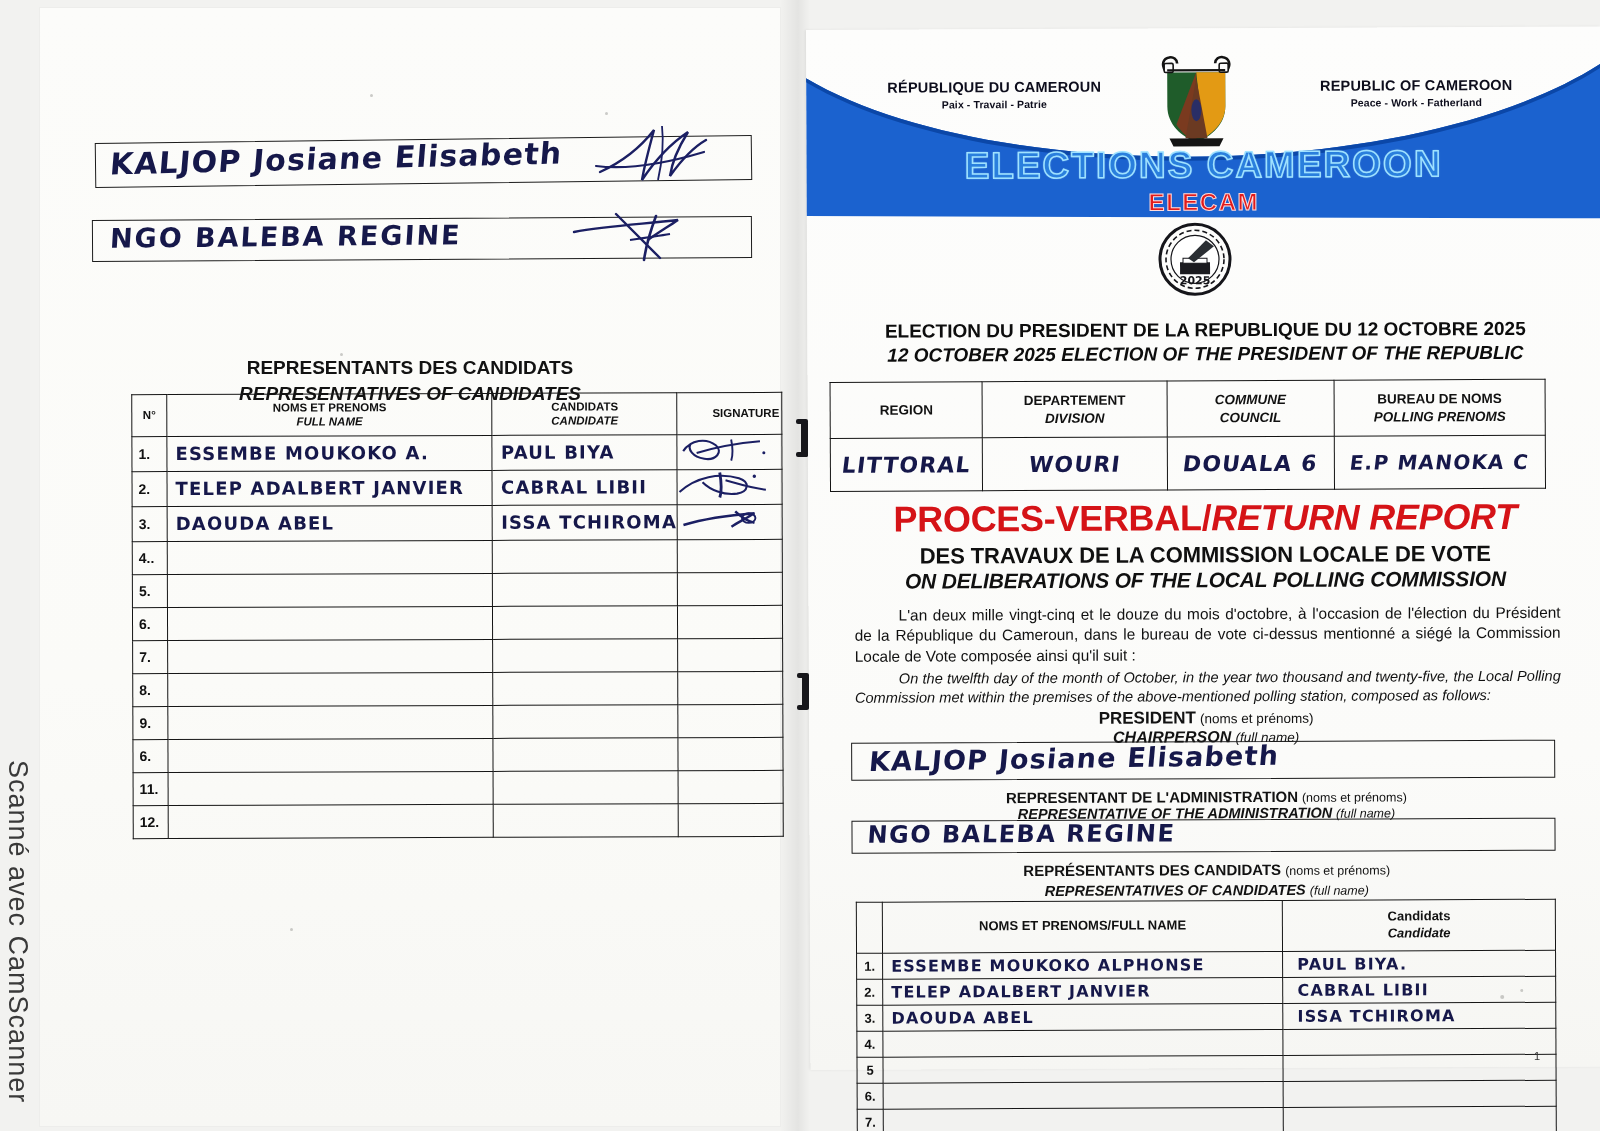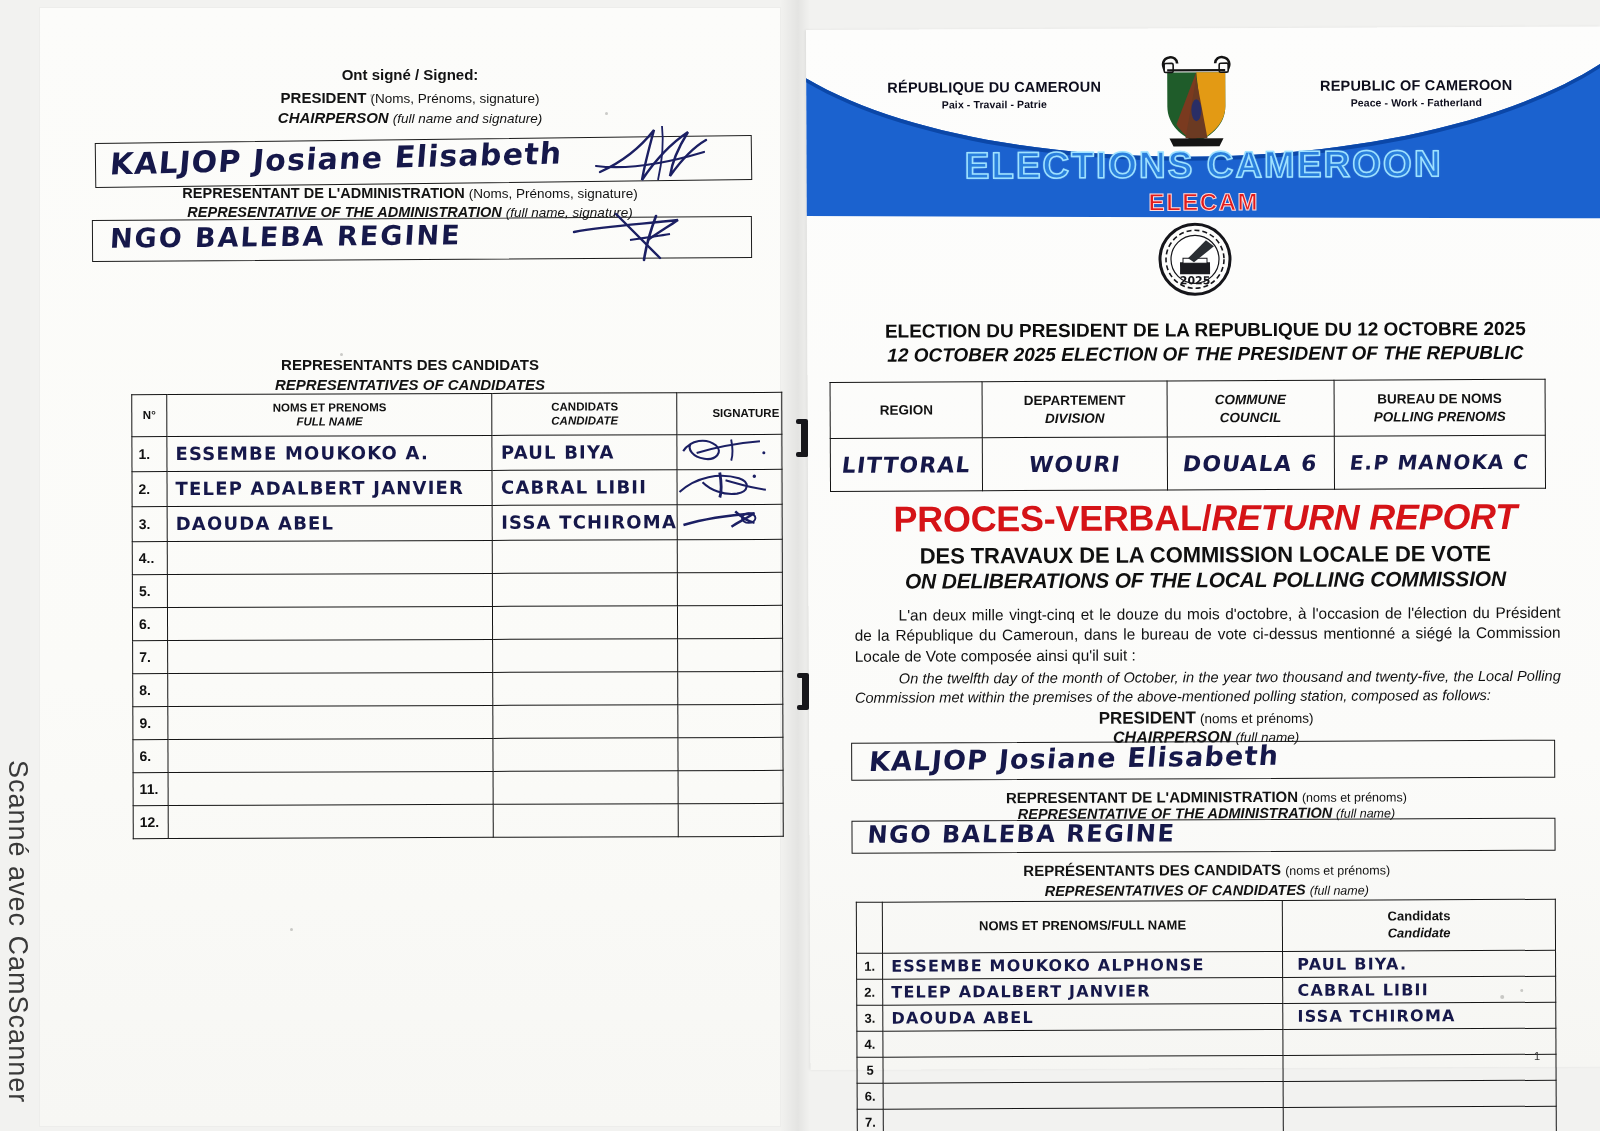--- a/index.html
+++ b/index.html
@@ -40,21 +40,21 @@
   #l-chair-box{left:55px;top:131px;width:655px;height:43px;
       transform:rotate(-0.7deg);}
   #l-admin-box{left:52px;top:210px;width:658px;height:40px;
       transform:rotate(-0.35deg);}
 
   #l-chair-hw{position:absolute;left:70px;top:133px;font-size:30px;transform:rotate(-1.4deg) skewX(-6deg);}
   #l-admin-hw{position:absolute;left:70px;top:213px;font-size:27px;letter-spacing:2px;transform:rotate(-0.6deg) skewX(-4deg);}
 
   #l-adm-hdr{position:absolute;left:0;top:176px;width:740px;font-size:14.5px;}
 
-  #l-reps-title{position:absolute;left:0;top:347px;width:740px;font-size:15px;line-height:1.35;}
+  #l-reps-title{position:absolute;left:0;top:347px;width:740px;font-size:19px;line-height:1.35;}
 
   
   #l-table{position:absolute;left:92px;top:385px;width:651px;border-collapse:collapse;
      transform:rotate(-0.2deg);}
   #l-table td,#l-table th{border:1.3px solid #151515;padding:0;color:#111;}
   #l-table th{font-size:11.5px;line-height:1.25;padding:6px 2px;font-weight:bold;}
   #l-table .cN{width:36px;}
   #l-table .cName{width:340px;}
   #l-table .cCand{width:170px;}
   #l-table .cSig{width:105px;text-align:right;}
@@ -154,53 +154,30 @@
   #clip2c{left:797px;top:705px;width:12px;height:5px;}
 
   
   .speck{position:absolute;background:#9a9a96;border-radius:50%;opacity:.5;}
 </style>
 </head>
 <body>
 
 <div class="sheet" id="left-sheet">
 
-  <div id="l-signed" class="ctr lbl">
-    <div class="l1">
-      <span class="b">Ont signé / Signed:</span>
-    </div>
-    <div style="margin-top:6px">
-      <span class="b">PRESIDENT</span>
-      <span class="small">(Noms, Prénoms, signature)</span>
-    </div>
-    <div style="margin-top:3px">
-      <span class="b i">CHAIRPERSON</span>
-      <span class="small i">(full name and signature)</span>
-    </div>
-  </div>
 
   <div class="box" id="l-chair-box"></div>
   <div class="hw" id="l-chair-hw">KALJOP Josiane Elisabeth</div>
 
   <svg id="l-chair-sig" style="position:absolute;left:552px;top:110px;width:120px;height:72px" viewBox="0 0 120 72">
     <path d="M8,54 C30,44 48,30 62,12 C56,34 52,50 50,62 C62,44 78,26 96,14 C86,30 80,44 78,58 C88,44 100,30 114,22" stroke="#1b1f63" stroke-width="2.4" fill="none" stroke-linecap="round"></path>
     <path d="M4,48 C36,52 72,46 112,34" stroke="#1b1f63" stroke-width="2.2" fill="none" stroke-linecap="round"></path>
     <path d="M70,8 C72,26 70,44 66,62" stroke="#1b1f63" stroke-width="1.8" fill="none"></path>
   </svg>
 
-  <div id="l-adm-hdr" class="ctr lbl hdr2">
-    <div>
-      <span class="b">REPRESENTANT DE L'ADMINISTRATION</span>
-      <span class="small">(Noms, Prénoms, signature)</span>
-    </div>
-    <div>
-      <span class="b i">REPRESENTATIVE OF THE ADMINISTRATION</span>
-      <span class="small i">(full name, signature)</span>
-    </div>
-  </div>
 
   <div class="box" id="l-admin-box"></div>
   <div class="hw" id="l-admin-hw">NGO BALEBA REGINE</div>
   <svg style="position:absolute;left:530px;top:202px;width:120px;height:55px" viewBox="0 0 120 55">
     <path d="M4,22 C36,16 74,14 108,10 C96,18 86,24 78,30" stroke="#1b1f63" stroke-width="2.4" fill="none" stroke-linecap="round"></path>
     <path d="M46,4 C62,20 76,34 90,48" stroke="#1b1f63" stroke-width="2.4" fill="none" stroke-linecap="round"></path>
     <path d="M86,6 C80,22 76,36 74,50" stroke="#1b1f63" stroke-width="2.6" fill="none" stroke-linecap="round"></path>
     <path d="M60,30 C74,28 88,26 100,24" stroke="#1b1f63" stroke-width="2" fill="none"></path>
   </svg>
 

